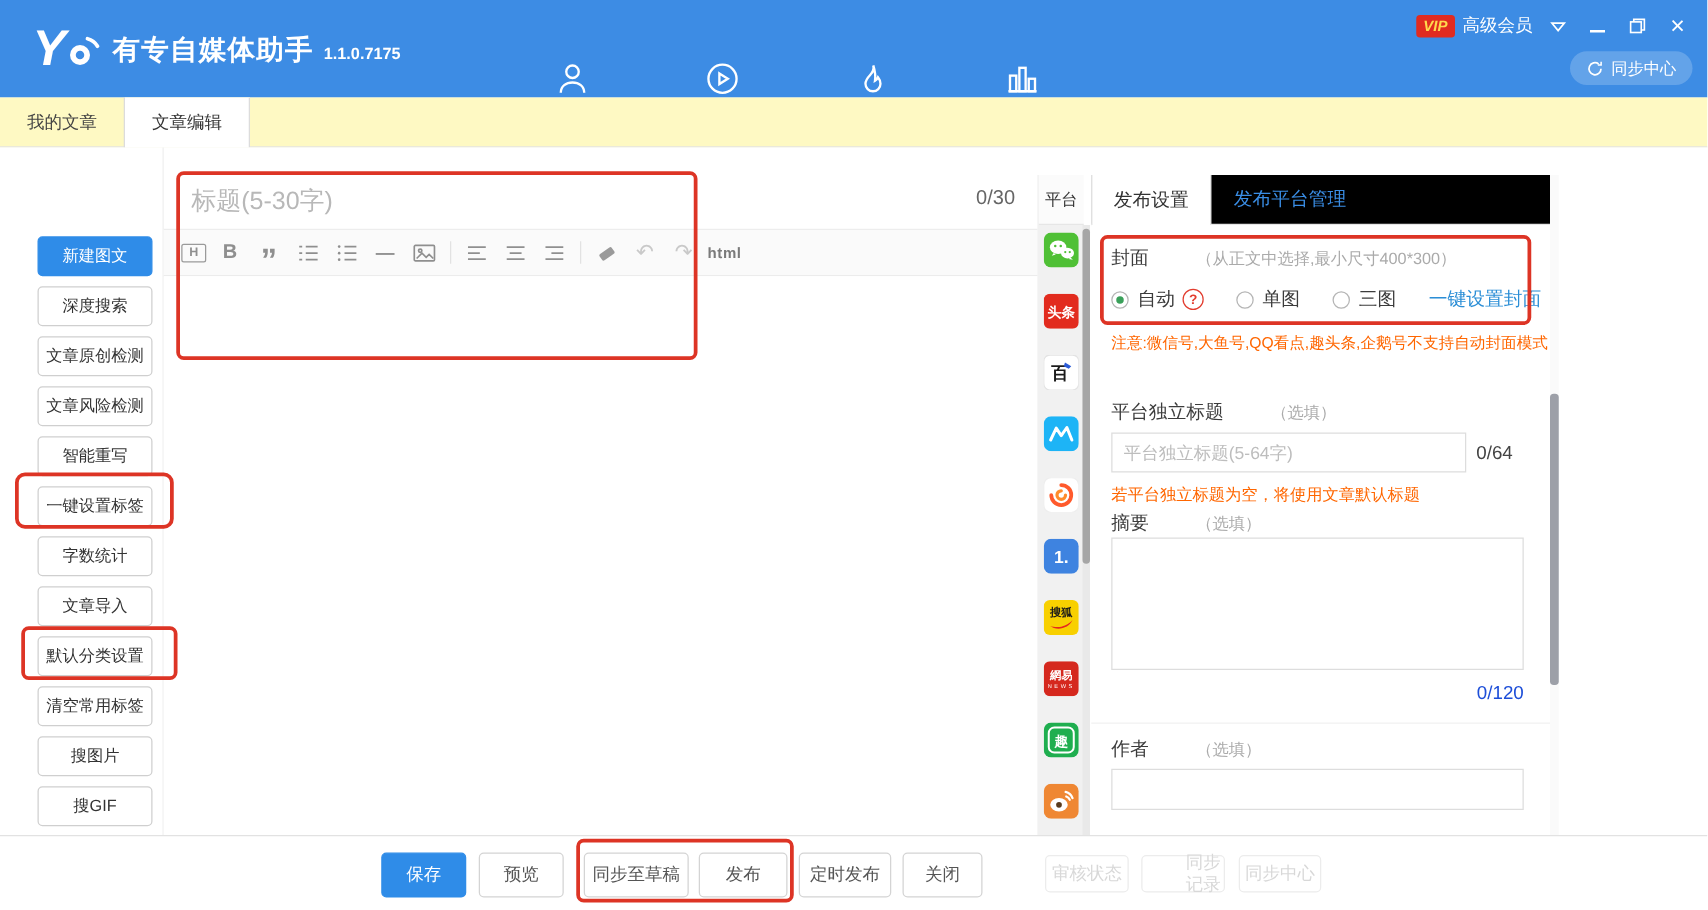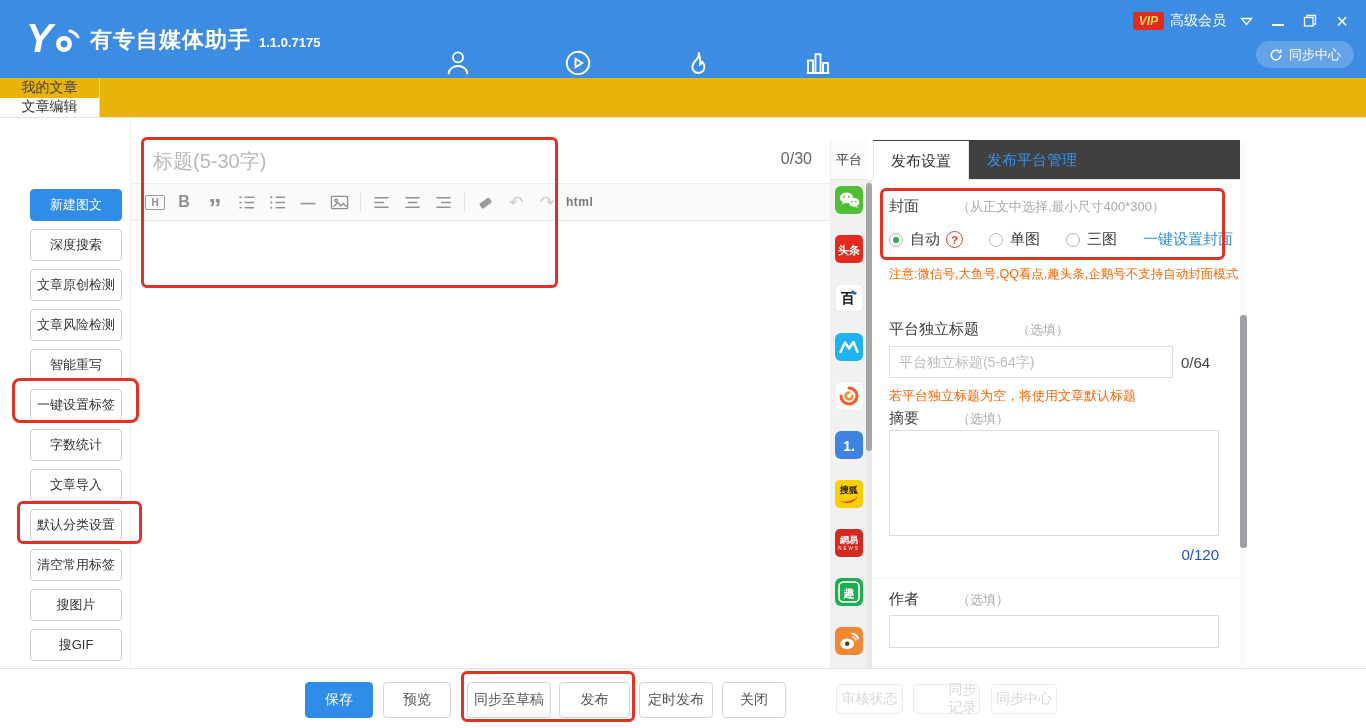--- a/index.html
+++ b/index.html
@@ -20,21 +20,21 @@
   .win-controls { position:absolute; right:12px; top:10px; display:flex; align-items:center; color:#fff; }
   .vip-badge { background:#e02b20; color:#ffd94d; font-size:12px; font-weight:bold; font-style:italic; padding:2px 6px; border-radius:3px; }
   .membership { font-size:14px; margin:0 0 0 6px; }
   .wc-btn { width:24px; height:22px; display:flex; align-items:center; justify-content:center; margin-left:8px; cursor:pointer; }
   .min-bar { width:12px; height:0; border-bottom:2px solid #fff; margin-top:8px; }
   .close-glyph { font-size:20px; line-height:18px; }
   .sync-pill { position:absolute; right:12px; top:41px; height:27px; padding:0 13px; background:rgba(255,255,255,0.2); border-radius:14px; display:flex; align-items:center; color:#fff; font-size:13px; cursor:pointer; }
   .sync-pill svg { width:14px; height:14px; margin-right:6px; }
 
   
-  .tabbar { position:absolute; left:0; top:78px; width:1366px; height:40px; background:#eab308; border-bottom:1px solid #e3e3e3; display:flex;flex-direction:column; }
+  .tabbar { position:absolute; left:0; top:78px; width:1366px; height:40px; background:#fef9c3; border-bottom:1px solid #e3e3e3; display:flex; }
   .doc-tab { width:100px; height:40px; display:flex; align-items:center; justify-content:center; font-size:14px; color:#444; border-right:1px solid #dcdcdc; cursor:pointer; }
   .doc-tab.active { background:#fff; color:#333; }
 
   
   .content { position:absolute; left:0; top:118px; width:1366px; height:550px; background:#fff; }
   .v-divider { position:absolute; left:130px; top:0; width:1px; height:550px; background:#f0f0f0; }
 
   
   .side-tools { position:absolute; left:30px; top:71px; width:92px; }
   .tool-btn { width:92px; height:32px; margin-bottom:8px; background:#fff; border:1px solid #cfcfcf; border-radius:4px; font-size:13px; color:#333; display:flex; align-items:center; justify-content:center; cursor:pointer; white-space:nowrap; }
@@ -60,21 +60,21 @@
   
   .platform-col { position:absolute; left:830px; top:22px; width:37px; height:528px; border-left:1px solid #ededed; }
   .platform-head { height:40px; background:#fbfbfb; border-bottom:1px solid #e6e6e6; display:flex; align-items:center; justify-content:center; font-size:13px; color:#333; }
   .platform-list { height:488px; background:#f1f1f1; display:flex; flex-direction:column; align-items:center; padding-top:6px; }
   .ptile { width:28px; height:28px; margin-bottom:21px; cursor:pointer; flex:none; }
   .ptile svg { width:28px; height:28px; display:block; }
   .pscroll { position:absolute; left:866px; top:62px; width:6px; height:488px; background:#e9e9e9; }
   .pscroll-thumb { position:absolute; left:0; top:3px; width:6px; height:268px; background:#a6a6a6; border-radius:3px; cursor:pointer; }
 
   
-  .set-tabs { position:absolute; left:873px; top:22px; width:371px; height:40px; background:#404040; border-bottom:1px solid #e6e6e6; display:flex; align-items:flex-start; }
+  .set-tabs { position:absolute; left:873px; top:22px; width:371px; height:40px; background:#000000; border-bottom:1px solid #e6e6e6; display:flex; align-items:center; }
   .set-tab { height:40px; display:flex; align-items:center; justify-content:center; font-size:15px; cursor:pointer; }
   .set-tab.active { width:96px; background:#fff; border-left:1px solid #e6e6e6; border-right:1px solid #e6e6e6; color:#333; height:41px; margin-top:1px; }
   .set-tab.link-tab { color:#3a8ee6; margin-left:18px; }
   .set-body { position:absolute; left:873px; top:62px; width:367px; height:488px; background:#fff; font-size:14px; }
   .sec-label { color:#3c3c3c; font-size:15px; }
   .sec-optional,.sec-hint { color:#aaa; font-size:13px;padding-left:38px; }
   .cover-title { position:absolute; left:16px; top:17px; }
   .cover-radios { position:absolute; left:16px; top:50px; display:flex; align-items:center; }
   .radio-item { display:flex; align-items:center; margin-right:26px; cursor:pointer; color:#3c3c3c; font-size:15px; }
   .radio-dot { width:14px; height:14px; border:1px solid #b5b5b5; border-radius:50%; margin-right:7px; position:relative; background:#fff; }

